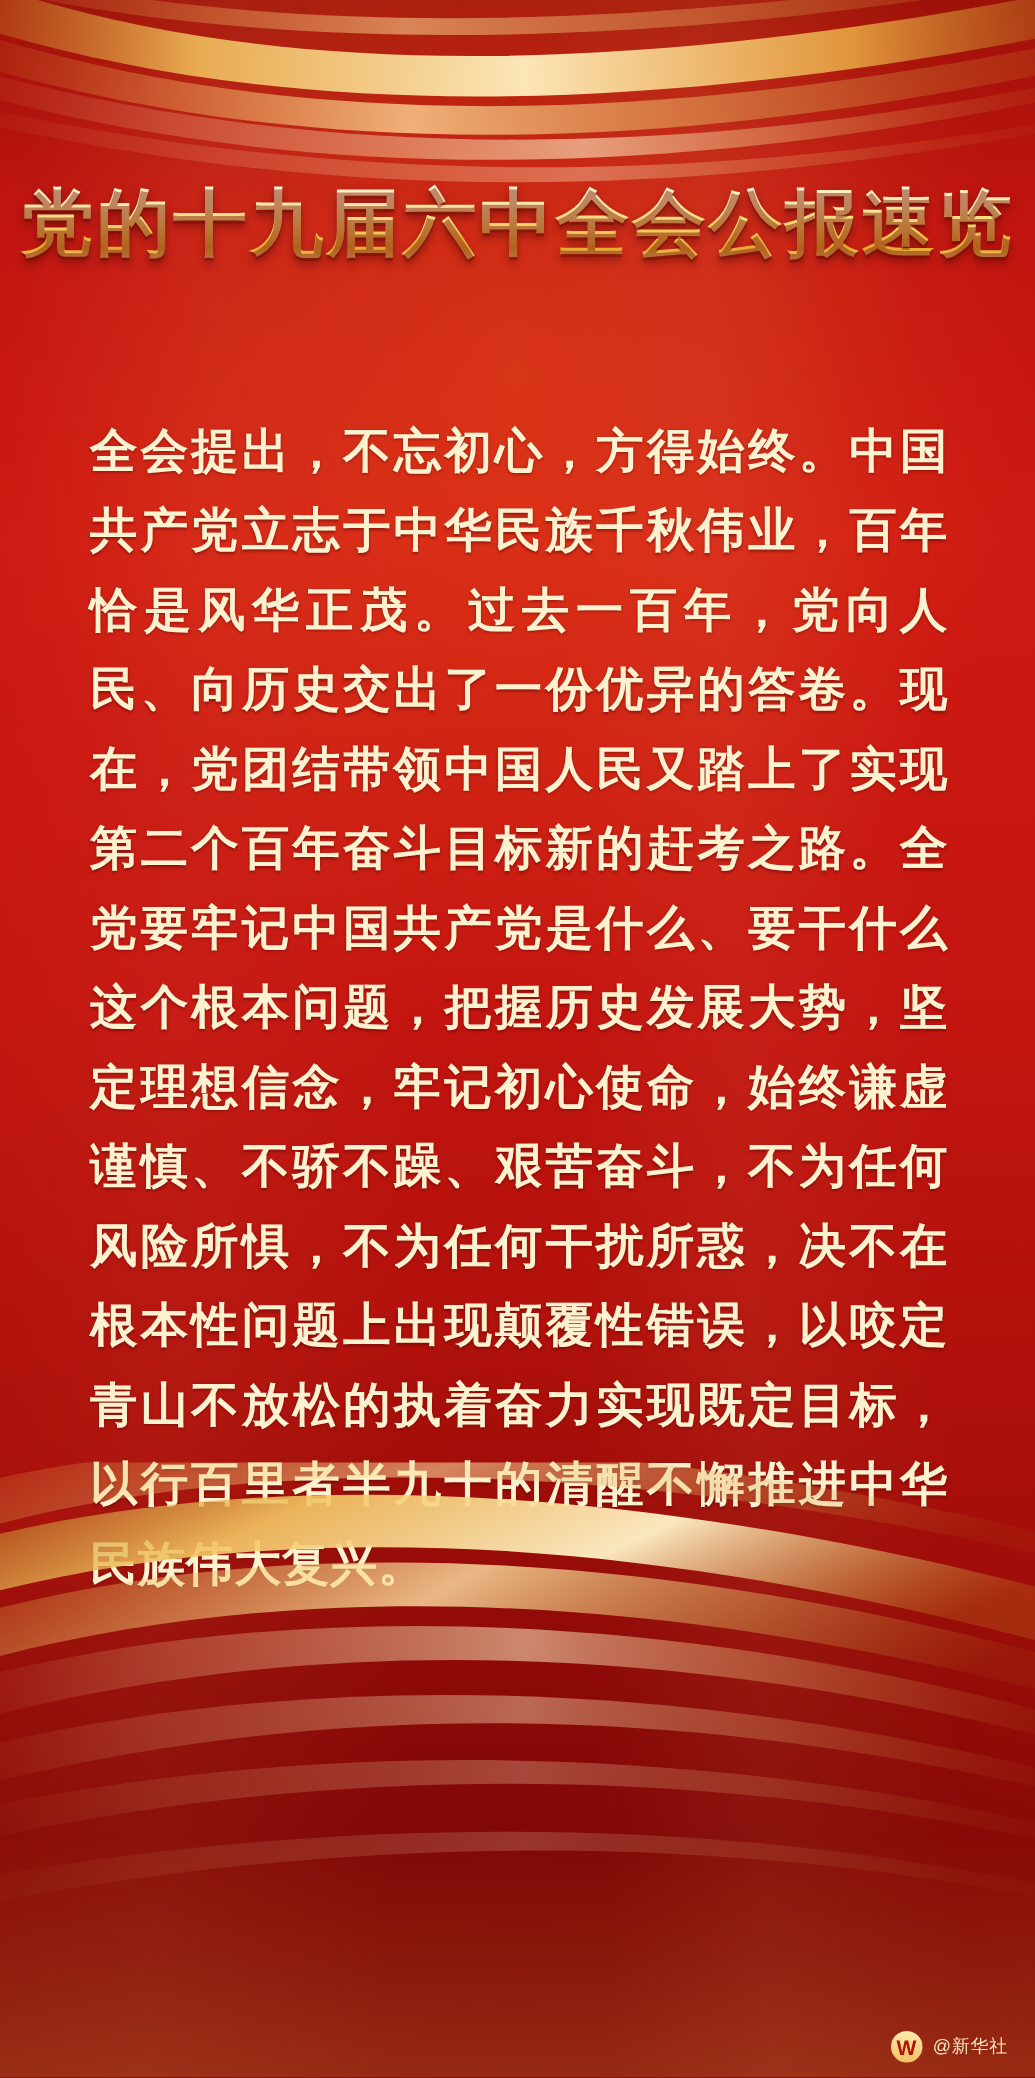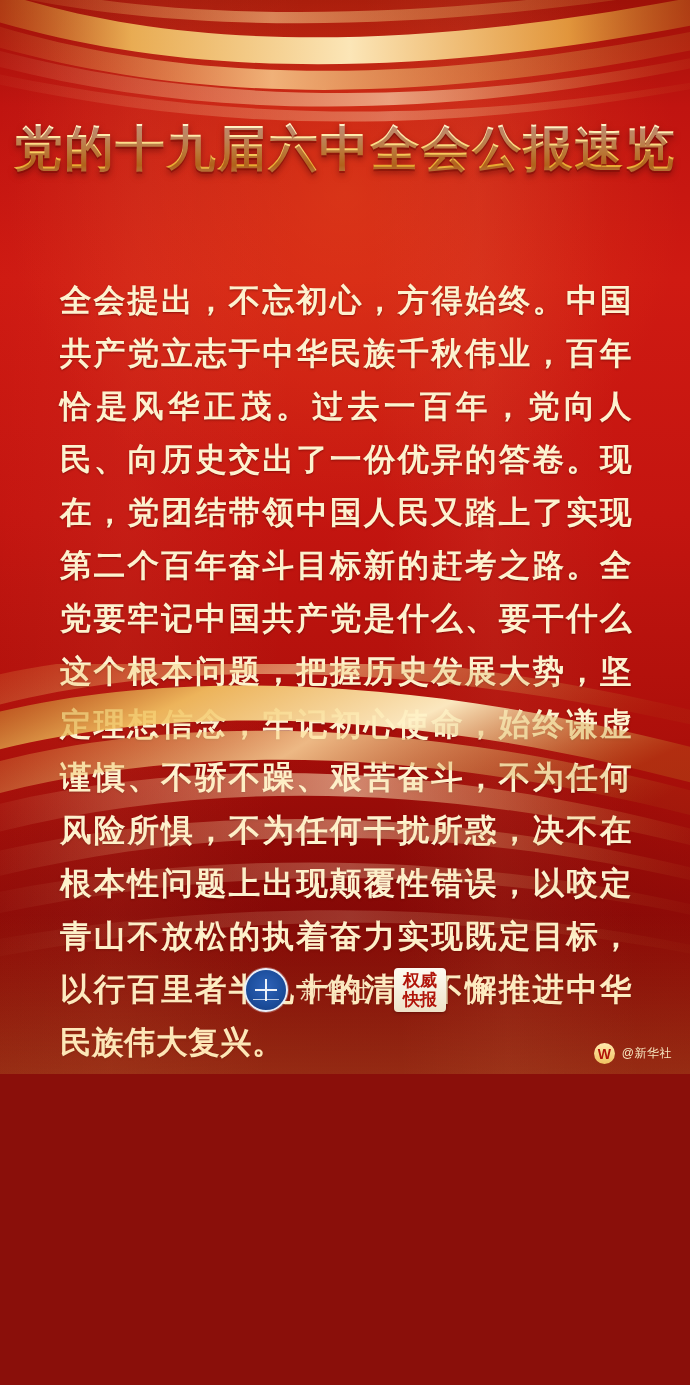--- a/index.html
+++ b/index.html
@@ -9,21 +9,21 @@
   }
   body {
     width: 690px;
     height: 1385px;
     font-family: "Liberation Sans", sans-serif;
     overflow: hidden;
   }
   .poster {
     position: relative;
     width: 690px;
-    height: 1074px;
+    height: 1385px;
     overflow: hidden;
     background:
       radial-gradient(ellipse 70% 45% at 50% 18%, rgba(255,120,40,0.30) 0%, rgba(200,20,10,0.0) 70%),
       radial-gradient(ellipse 120% 60% at 50% 100%, rgba(120,6,6,0.85) 0%, rgba(160,10,8,0.0) 60%),
       linear-gradient(180deg, #9e1108 0%, #c01410 10%, #cf1a12 26%, #c41510 48%, #ab0f0a 70%, #8e0b07 88%, #7d0a06 100%);
   }
 
   
   .field-streaks {
     position: absolute;
@@ -273,27 +273,19 @@
       <path d="M0,58 C200,0 470,10 780,96 L780,132 C470,44 210,34 0,96 Z" fill="url(#bgold1)"></path>
       <path d="M0,108 C210,44 480,54 780,140 L780,164 C480,82 220,74 0,140 Z" fill="url(#bgold2)"></path>
       <path d="M0,150 C230,86 500,98 780,178 L780,194 C500,118 240,110 0,178 Z" fill="url(#bgold3)"></path>
       <path d="M0,196 C250,132 520,146 780,216 L780,228 C520,162 260,152 0,222 Z" fill="url(#bgold3)" opacity="0.75"></path>
       <path d="M0,236 C260,178 540,190 780,252 L780,262 C540,204 270,194 0,258 Z" fill="url(#bgold3)" opacity="0.5"></path>
       <path d="M0,282 C280,228 560,238 780,292 L780,300 C560,250 290,240 0,300 Z" fill="url(#bgold3)" opacity="0.35"></path>
       <path d="M0,20 C180,-30 460,-24 780,58 L780,72 C460,-6 190,-8 0,52 Z" fill="url(#bgold2)" opacity="0.7"></path>
     </svg>
   </div>
 
-  <div class="footer">
-    <div class="xinhua-emblem"></div>
-    <div class="footer-label">新华社</div>
-    <div class="badge">
-      <span>权威</span>
-      <span>快报</span>
-    </div>
-  </div>
 
   <div class="weibo-bar">
     <div class="weibo-icon">W</div>
     <div class="weibo-handle">@新华社</div>
   </div>
 
 </div>
 
 </body></html>

